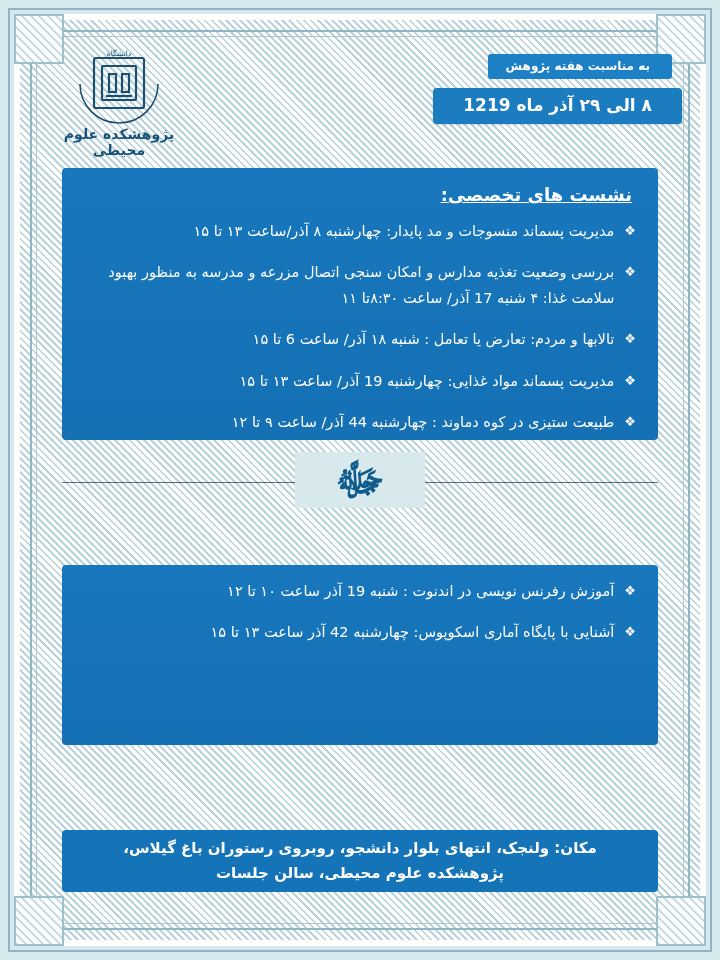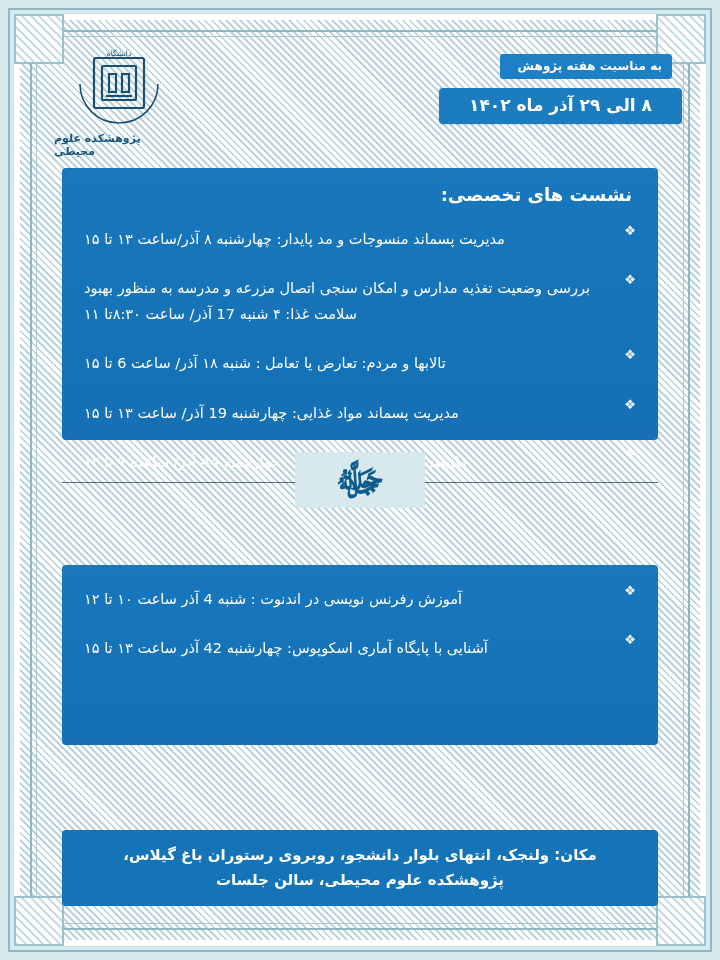--- a/index.html
+++ b/index.html
@@ -94,21 +94,21 @@
   }
 
   .occasion-badge {
     position: absolute;
     right: 4px;
     top: 10px;
     background: #1d7fc4;
     color: #ffffff;
     font-size: 12px;
     font-weight: bold;
-    padding: 5px 10px 6px 18px;
+    padding: 5px 22px 6px 18px;
     border-radius: 3px;
     letter-spacing: 0;
     white-space: nowrap;
   }
 
   .date-banner {
     position: absolute;
     right: -6px;
     top: 44px;
     background: #1c7cc0;
@@ -129,22 +129,22 @@
     height: 118px;
     color: #1b4f72;
     direction: rtl;
   }
   .logo svg { display: block; }
   .logo-text {
     position: absolute;
     left: 0;
     bottom: 4px;
     width: 130px;
-    text-align: left;
-    font-size: 11px;
+    text-align: center;
+    font-size: 14px;
     color: #18547a;
     font-weight: bold;
   }
 
   
   .panel {
     position: absolute;
     background: #1573b8;
     color: #ffffff;
     border-radius: 4px;
@@ -165,20 +165,21 @@
     height: 180px;
     background: linear-gradient(180deg, #1877bd 0%, #1570b4 100%);
   }
 
   .panel-title {
     font-size: 18px;
     font-weight: bold;
     text-align: right;
     margin: 2px 4px 14px 0;
     color: #ffffff;
+    text-decoration: underline;
   }
 
   .item-list {
     list-style: none;
     margin: 0;
     padding: 0;
   }
   .item {
     display: flex;
     flex-direction: row;
@@ -191,23 +192,22 @@
   .bullet {
     flex: 0 0 auto;
     color: #ffffff;
     font-size: 13px;
     margin-left: 10px;
     margin-top: 2px;
     line-height: 1.6;
   }
   .item-text {
     flex: 1 1 auto;
-    text-align: left;
-    color: #ffffff;
-    margin-top: 8px;
+    text-align: right;
+    color: #ffffff;
   }
 
   
   .divider-wrap {
     position: absolute;
     left: 62px;
     right: 62px;
     top: 452px;
     height: 60px;
   }
@@ -238,21 +238,21 @@
     line-height: 56px;
     font-family: "DejaVu Sans", sans-serif;
   }
 
   
   .location-bar {
     position: absolute;
     left: 62px;
     right: 62px;
     top: 830px;
-    height: 76px;
+    height: 62px;
     background: #1573b8;
     border-radius: 4px;
     color: #ffffff;
     display: flex;
     align-items: center;
     justify-content: center;
     text-align: center;
     font-size: 15px;
     font-weight: bold;
     line-height: 1.7;
@@ -271,21 +271,21 @@
   <div class="frame-inner"></div>
   <div class="frame-inner2"></div>
   <div class="corner tl"></div>
   <div class="corner tr"></div>
   <div class="corner bl"></div>
   <div class="corner br"></div>
 
   <div class="header">
     <div class="occasion-badge">به مناسبت هفته پژوهش</div>
 
-    <div class="date-banner">۸ الی ۲۹ آذر ماه ۱۴۰۲</div>
+    <div class="date-banner">۸ الی ۲۹ آذر ماه 1219</div>
 
     <div class="logo">
       <svg width="130" height="110" viewBox="0 0 130 110" xmlns="http://www.w3.org/2000/svg">
         <g fill="none" stroke="#1b4f72" stroke-width="2.2">
           <rect x="40" y="14" width="50" height="50" rx="2"></rect>
           <rect x="48" y="22" width="34" height="34" rx="1"></rect>
           <path d="M55 48 L55 30 L62 30 L62 48 Z"></path>
           <path d="M68 48 L68 30 L75 30 L75 48 Z"></path>
           <path d="M52 52 L78 52"></path>
         </g>
@@ -329,21 +329,21 @@
     <div class="divider-line"></div>
     <div class="ornament">
       <span class="ornament-glyph">ﷻ</span>
     </div>
   </div>
 
   <div class="panel panel-workshops">
     <ul class="item-list">
       <li class="item">
         <span class="bullet">❖</span>
-        <span class="item-text">آموزش رفرنس نویسی در اندنوت : شنبه 4 آذر ساعت ۱۰ تا ۱۲</span>
+        <span class="item-text">آموزش رفرنس نویسی در اندنوت : شنبه 19 آذر ساعت ۱۰ تا ۱۲</span>
       </li>
       <li class="item">
         <span class="bullet">❖</span>
         <span class="item-text">آشنایی با پایگاه آماری اسکوپوس:  چهارشنبه 42 آذر ساعت ۱۳ تا ۱۵</span>
       </li>
     </ul>
   </div>
 
   <div class="location-bar">
     <span>مکان: ولنجک، انتهای بلوار دانشجو، روبروی رستوران باغ گیلاس، پژوهشکده علوم محیطی، سالن جلسات</span>

